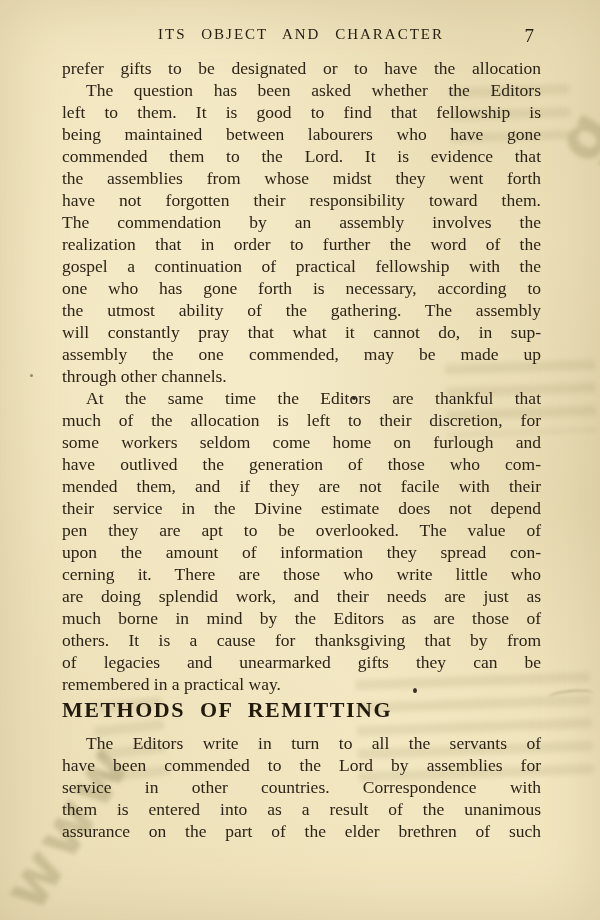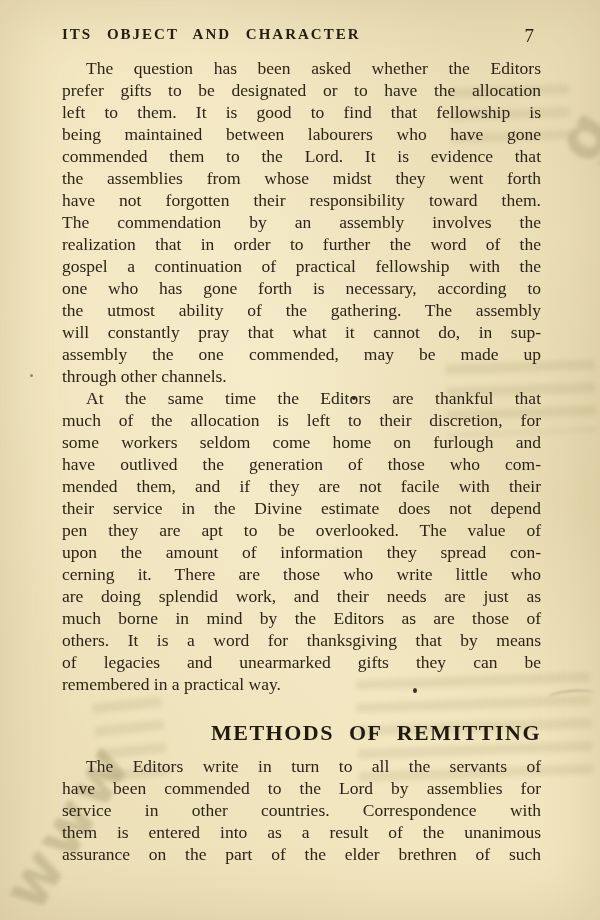--- a/index.html
+++ b/index.html
@@ -25,25 +25,25 @@
 
   
   .running-head {
     position: absolute;
     top: 26px;
     left: 62px;
     right: 60px;
     height: 22px;
   }
   .head-title {
+    text-align: center;
     font-size: 15px;
     letter-spacing: 2px;
     word-spacing: 9px;
     color: #251d10;
-    font-weight: bold;
   }
   .page-number {
     position: absolute;
     right: 6px;
     top: -1px;
     font-size: 19px;
     color: #251d10;
   }
 
   
@@ -57,22 +57,22 @@
     color: #2d2418;
   }
   .paragraph { margin: 0; }
   .line {
     text-align: justify;
     text-align-last: justify;
   }
   .line.last { text-align-last: left; }
   .line.indent { text-indent: 24px; }
   .section-heading {
-    margin: 25px 0 9px 0;
-    text-align: right;
+    margin: 2px 0 9px 0;
+    text-align: left;
     font-size: 22px;
     line-height: 26px;
     font-weight: bold;
     letter-spacing: 1.5px;
     word-spacing: 8px;
     color: #221a0d;
   }
 
   
   .wm {
@@ -151,22 +151,22 @@
   <div class="wm wm-bottom-left">www</div>
   <div class="wm wm-top-right">g</div>
 
   <header class="running-head">
     <div class="head-title">ITS OBJECT AND CHARACTER</div>
     <div class="page-number">7</div>
   </header>
 
   <main class="text-column">
       <div class="paragraph">
+        <div class="line">prefer gifts to be designated or to have the allocation</div>
         <div class="line indent">The question has been asked whether the Editors</div>
-        <div class="line">prefer gifts to be designated or to have the allocation</div>
         <div class="line">left to them. It is good to find that fellowship is</div>
         <div class="line">being maintained between labourers who have gone</div>
         <div class="line">commended them to the Lord. It is evidence that</div>
         <div class="line">the assemblies from whose midst they went forth</div>
         <div class="line">have not forgotten their responsibility toward them.</div>
         <div class="line">The commendation by an assembly involves the</div>
         <div class="line">realization that in order to further the word of the</div>
         <div class="line">gospel a continuation of practical fellowship with the</div>
         <div class="line">one who has gone forth is necessary, according to</div>
         <div class="line">the utmost ability of the gathering. The assembly</div>
@@ -179,21 +179,21 @@
         <div class="line">much of the allocation is left to their discretion, for</div>
         <div class="line">some workers seldom come home on furlough and</div>
         <div class="line">have outlived the generation of those who com-</div>
         <div class="line">mended them, and if they are not facile with their</div>
         <div class="line">their service in the Divine estimate does not depend</div>
         <div class="line">pen they are apt to be overlooked. The value of</div>
         <div class="line">upon the amount of information they spread con-</div>
         <div class="line">cerning it. There are those who write little who</div>
         <div class="line">are doing splendid work, and their needs are just as</div>
         <div class="line">much borne in mind by the Editors as are those of</div>
-        <div class="line">others. It is a word for thanksgiving that by means</div>
+        <div class="line">others. It is a cause for thanksgiving that by from</div>
         <div class="line">of legacies and unearmarked gifts they can be</div>
         <div class="line last">remembered in a practical way.</div>
       </div>
       <h2 class="section-heading">METHODS OF REMITTING</h2>
       <div class="paragraph">
         <div class="line indent">The Editors write in turn to all the servants of</div>
         <div class="line">have been commended to the Lord by assemblies for</div>
         <div class="line">service in other countries. Correspondence with</div>
         <div class="line">them is entered into as a result of the unanimous</div>
         <div class="line">assurance on the part of the elder brethren of such</div>

